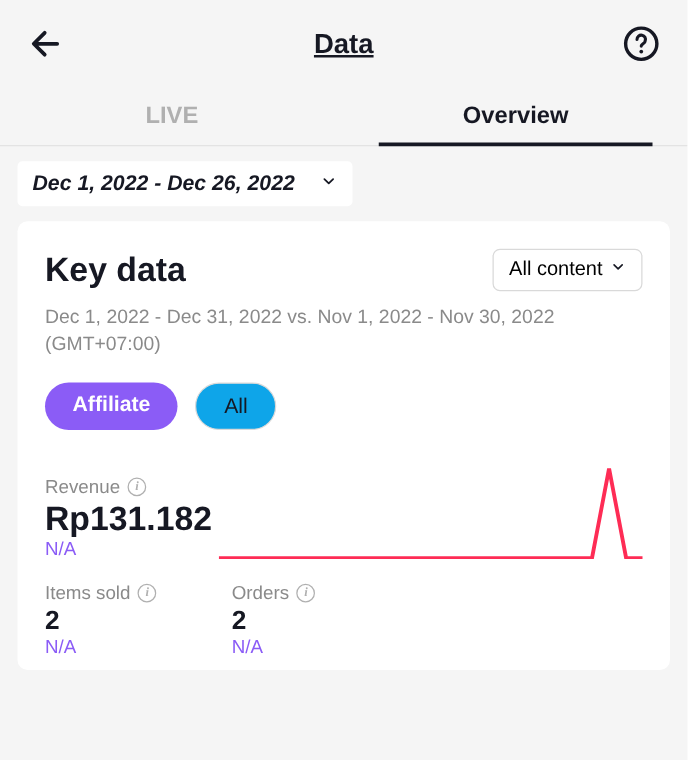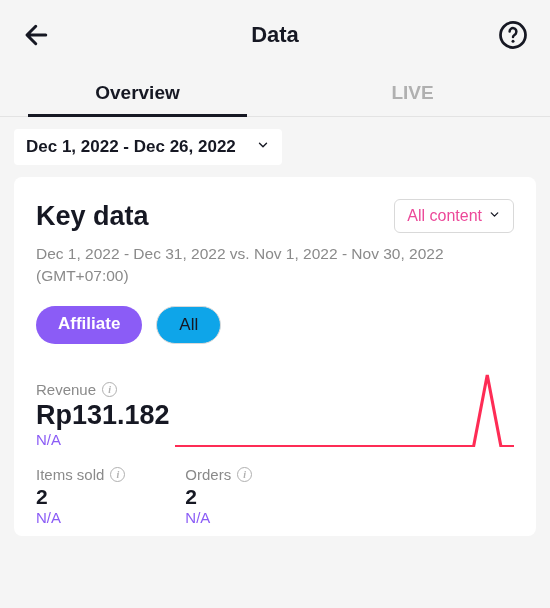--- a/index.html
+++ b/index.html
@@ -9,20 +9,21 @@
     font-family: -apple-system, BlinkMacSystemFont, "Segoe UI", Helvetica, Arial, sans-serif;
     background: #f5f5f5;
     overflow: hidden;
     color: #161823;
   }
   .header {
     display: flex;
     align-items: center;
     justify-content: space-between;
     padding: 20px 22px 18px 22px;
+    text-decoration: underline;
   }
   .back svg, .help svg { display: block; }
   .title {
     font-size: 22px;
     font-weight: 700;
   }
   .tabs {
     display: flex;
     border-bottom: 1px solid #e3e3e3;
   }
@@ -48,20 +49,21 @@
     display: inline-flex;
     align-items: center;
     gap: 20px;
     margin: 12px 14px;
     background: #fff;
     padding: 8px 12px;
     font-size: 17px;
     font-weight: 600;
     border-radius: 4px;
     cursor: pointer;
+    font-style: italic;
   }
   .card {
     margin: 0 14px;
     background: #fff;
     border-radius: 8px;
     padding: 22px 22px 10px 22px;
   }
   .card-top {
     display: flex;
     align-items: center;
@@ -70,21 +72,21 @@
   }
   .card-title { font-size: 27px; font-weight: 700; }
   .content-filter {
     display: inline-flex;
     align-items: center;
     gap: 6px;
     border: 1px solid #d9d9d9;
     border-radius: 6px;
     padding: 7px 12px;
     font-size: 16px;
-    color: #ec4899;
+    color: #000000;
     cursor: pointer;
   }
   .compare {
     color: #8a8a8a;
     font-size: 15.5px;
     line-height: 1.45;
     margin-bottom: 18px;
   }
   .chips { display: flex; gap: 14px; margin-bottom: 24px; }
   .chip {
@@ -130,22 +132,22 @@
   <div class="help">
     <svg width="30" height="30" viewBox="0 0 24 24">
       <circle cx="12" cy="12" r="10" stroke="#161823" stroke-width="2.2" fill="none"></circle>
       <path d="M9.3 9.2a2.7 2.7 0 115.2 1c0 1.6-2.5 2-2.5 3.3" stroke="#161823" stroke-width="2" fill="none" stroke-linecap="round"></path>
       <circle cx="12" cy="17" r="1.2" fill="#161823"></circle>
     </svg>
   </div>
 </div>
 
 <div class="tabs">
+  <div class="tab">LIVE</div>
   <div class="tab active">Overview</div>
-  <div class="tab">LIVE</div>
 </div>
 
 <div class="date-range">
   <span>Dec 1, 2022 - Dec 26, 2022</span>
   <span class="chev">
     <svg width="14" height="14" viewBox="0 0 24 24">
         <path d="M6 9l6 6 6-6" stroke="#161823" stroke-width="2.4" fill="none" stroke-linecap="round" stroke-linejoin="round"></path>
       </svg>
   </span>
 </div>

